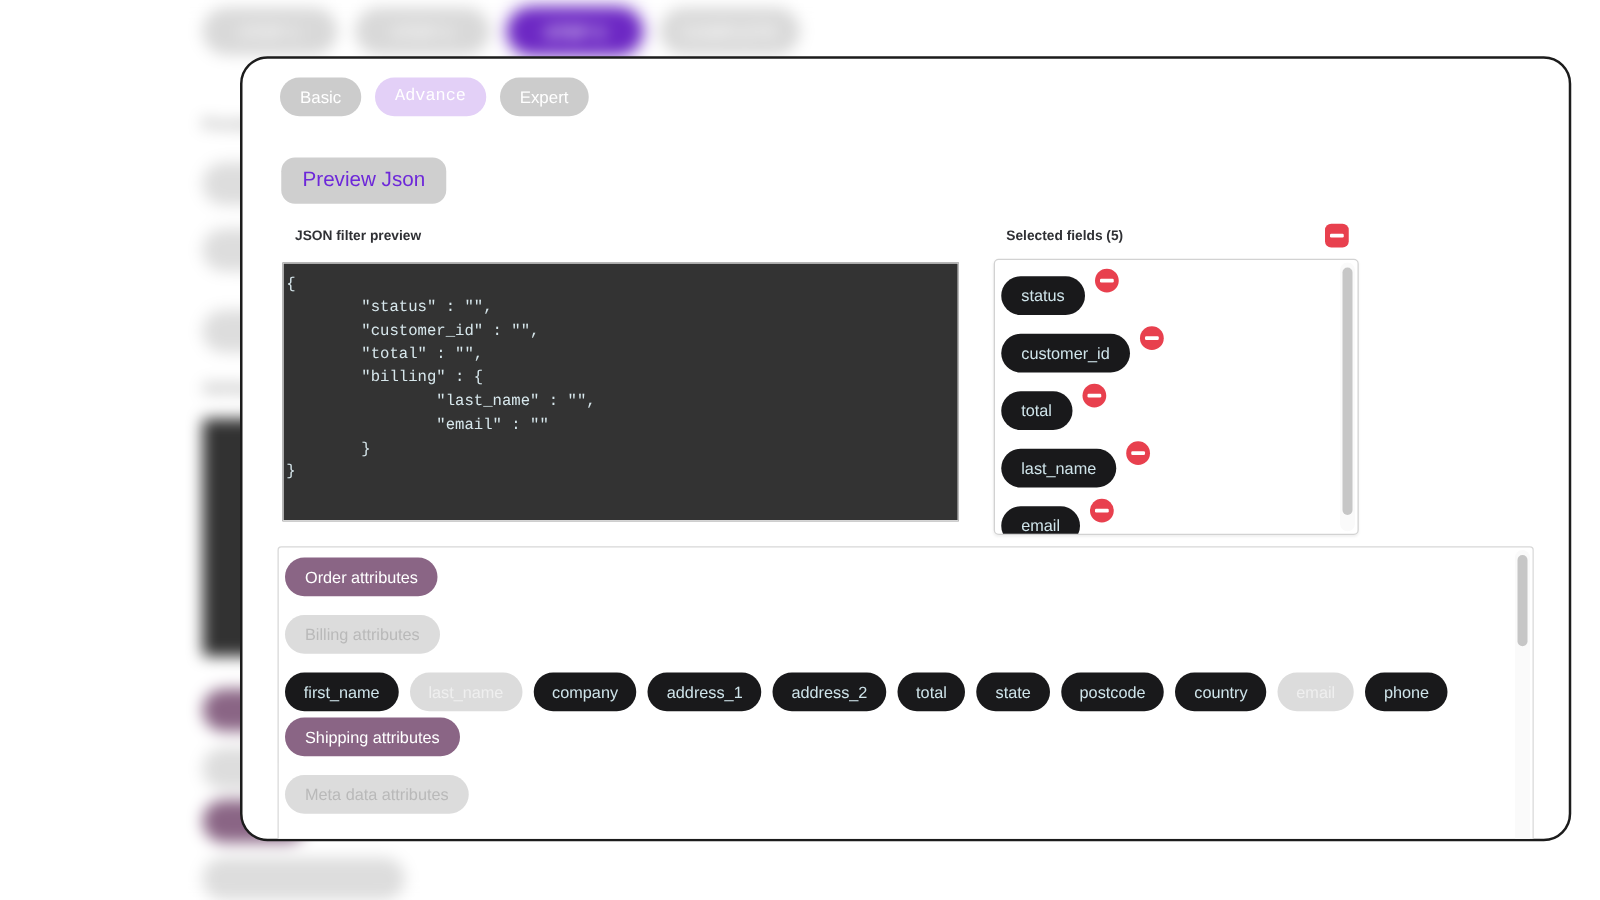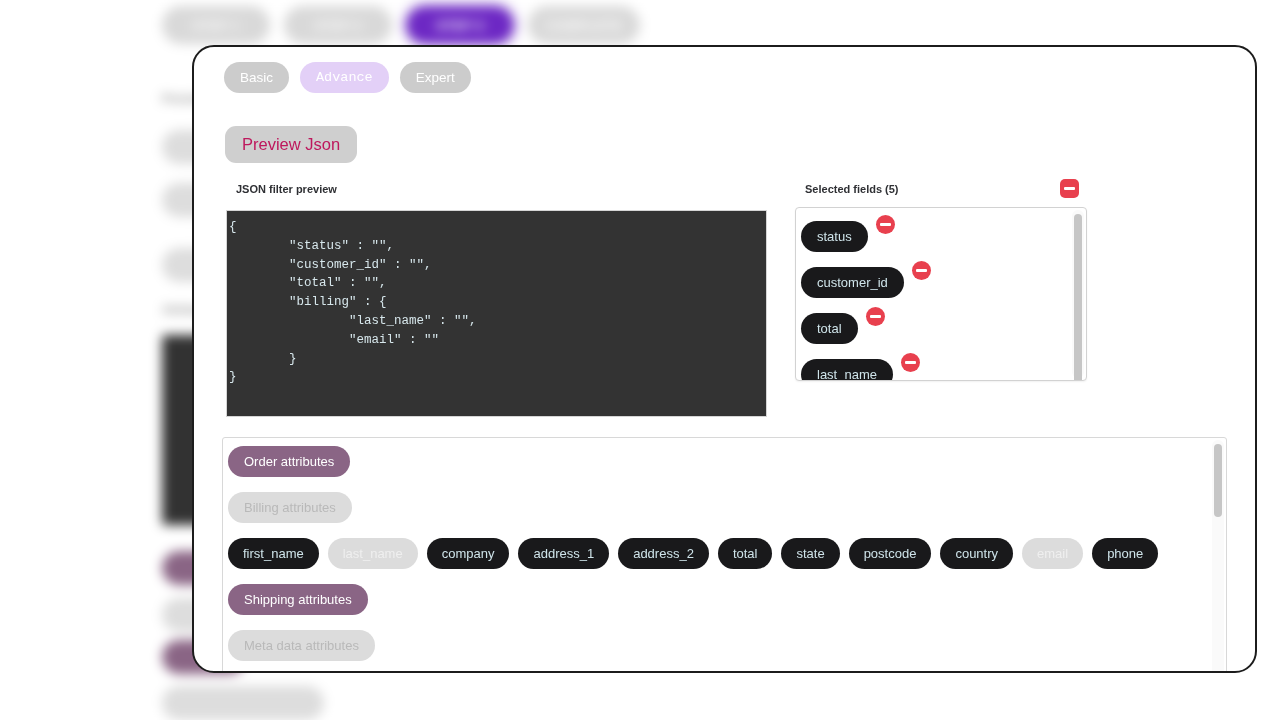--- a/index.html
+++ b/index.html
@@ -49,21 +49,21 @@
   .tab{
     height:31px;border-radius:16px;padding:0 16px;display:flex;align-items:center;
     font-size:13.5px;color:#ffffff;background:#cccccc;cursor:pointer;
     white-space:nowrap;
   }
   .tab.selected{background:#e3d0f7;font-family:Liberation Mono, monospace;}
 
   
   .preview-btn{
     position:absolute;left:31px;top:79px;height:37px;border-radius:11px;
-    padding:0 17px;background:#cfcfcf;color:#be185d;font-size:16.5px;
+    padding:0 17px;background:#cfcfcf;color:#6d28d9;font-size:16.5px;
     display:flex;align-items:center;cursor:pointer;border:none;
     font-family:"Liberation Sans", sans-serif;
   }
 
   
   .sec-label{
     position:absolute;font-size:11px;font-weight:bold;color:#2f3034;
   }
   #lbl-json{left:42px;top:136px;}
   #lbl-fields{left:611px;top:136px;}
@@ -84,21 +84,21 @@
   
   .rm-all{
     position:absolute;left:866px;top:132px;width:19px;height:19px;border-radius:5px;
     background:#e8404e;cursor:pointer;border:none;padding:0;
   }
   .rm-all::after{
     content:"";position:absolute;left:4px;top:8px;width:11px;height:3px;
     background:#ffffff;border-radius:1px;
   }
   .fields-box{
-    position:absolute;left:601px;top:160px;width:292px;height:174px;
+    position:absolute;left:601px;top:160px;width:292px;height:221px;
     background:#ffffff;border:1px solid #d2d2d2;border-radius:4px;
     box-sizing:border-box;overflow:hidden;
     box-shadow:0 1px 2px rgba(0,0,0,.06);
   }
   .fields-list{position:absolute;left:0;top:0;width:100%;padding-top:5px;}
   .field-row{position:relative;height:46px;padding-left:5px;display:flex;align-items:center;}
   .field-pill{
     height:31px;border-radius:16px;padding:0 16px;background:#19191b;color:#cfe4ea;
     font-size:13px;display:flex;align-items:center;white-space:nowrap;cursor:pointer;
   }
@@ -125,21 +125,21 @@
     background:#ffffff;border:1px solid #d8d8d8;border-radius:3px;
     box-sizing:border-box;overflow:hidden;padding-left:40px;
   }
   .attr-inner{position:absolute;left:0;top:0;width:100%;padding:8px 0 0 5px;}
   .grp-pill{
     height:31px;border-radius:16px;padding:0 16px;display:inline-flex;align-items:center;
     font-size:13px;color:#ffffff;cursor:pointer;white-space:nowrap;margin-bottom:15px;
   }
   .grp-pill.purple{background:#8a6585;}
   .grp-pill.muted{background:#dcdcdc;color:#b9b9b9;}
-  .attr-row{display:flex;gap:9px;align-items:center;margin-bottom:15px;flex-wrap:nowrap;}
+  .attr-row{display:flex;gap:9px;align-items:center;margin-bottom:5px;flex-wrap:nowrap;}
   .attr-pill{
     height:31px;border-radius:16px;padding:0 15px;background:#19191b;color:#cfe4ea;
     font-size:13px;display:flex;align-items:center;white-space:nowrap;cursor:pointer;
   }
   .attr-pill.used{background:#dcdcdc;color:#efefef;}
 </style>
 </head>
 <body>
 
 <div id="bg-layer">

